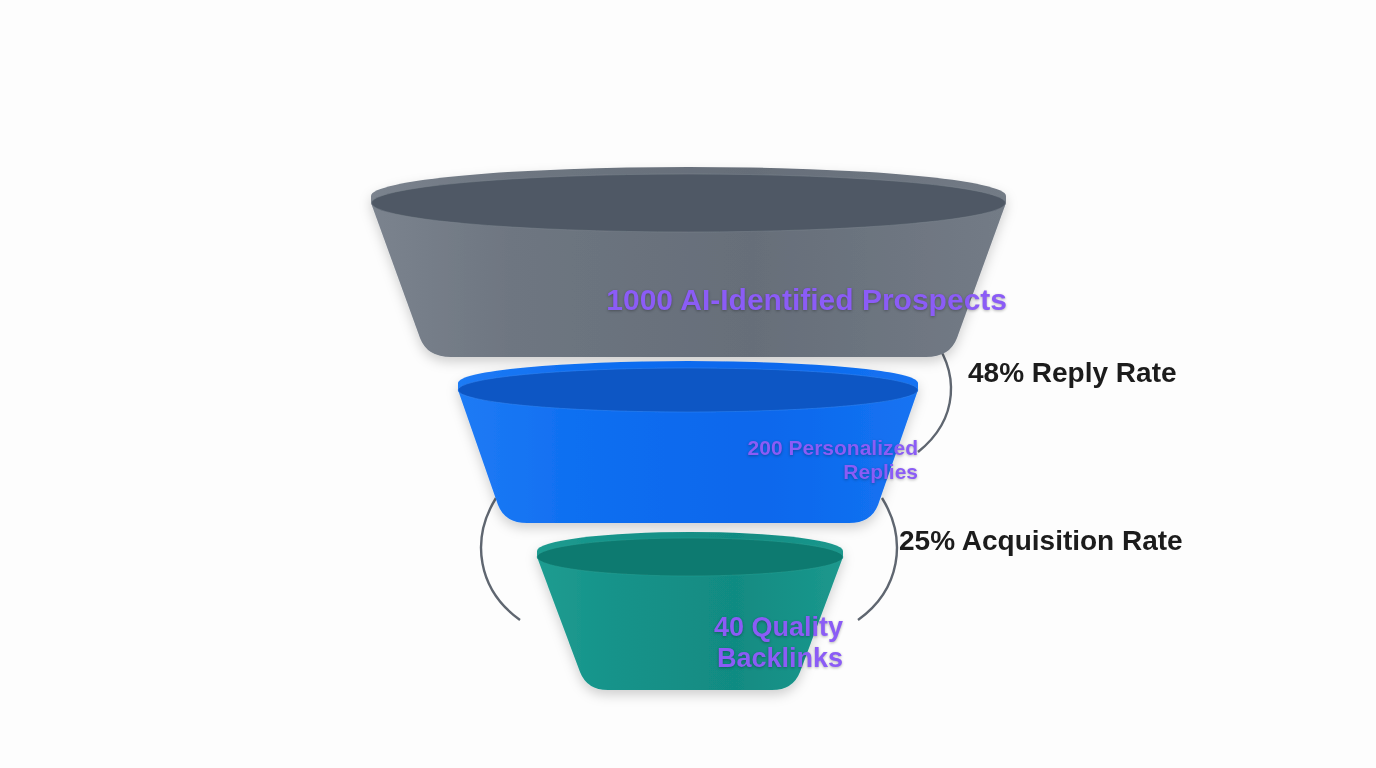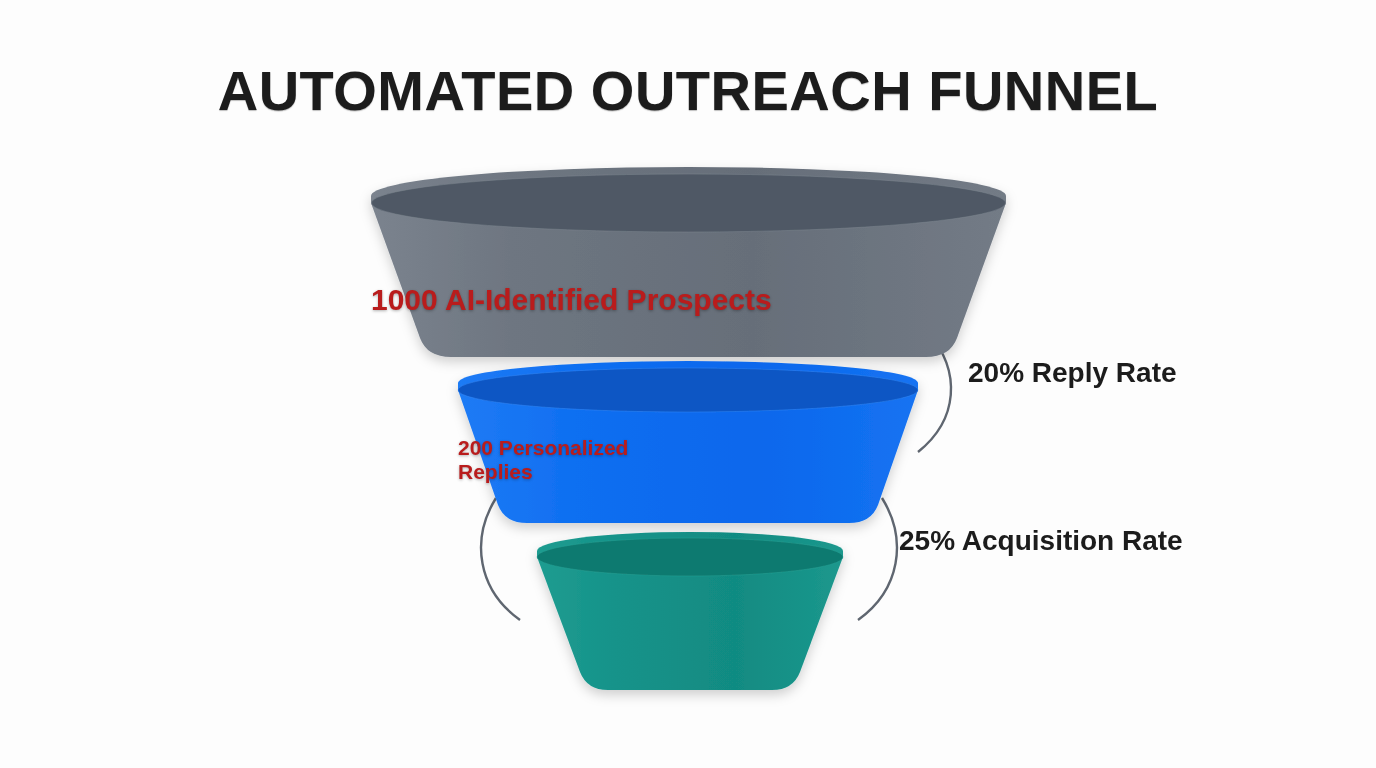--- a/index.html
+++ b/index.html
@@ -37,22 +37,22 @@
   }
   .funnel-svg {
     position: absolute;
     top: 0;
     left: 0;
     width: 1376px;
     height: 768px;
   }
   .tier-label {
     position: absolute;
-    text-align: left;
-    color: #b91c1c;
+    text-align: right;
+    color: #8b5cf6;
     font-weight: 700;
     line-height: 1.14;
     text-shadow: 0 1px 3px rgba(0,0,0,0.30);
     pointer-events: none;
     white-space: pre-line;
   }
   #tier-label-0 {
     left: 371px;
     width: 636px;
     top: 283px;
@@ -88,21 +88,20 @@
   #rate-label-2 {
     left: 899px;
     top: 525px;
   }
 </style>
 </head>
 <body>
 
 <div class="canvas">
 
-  <div class="title">AUTOMATED OUTREACH FUNNEL</div>
 
   <svg class="funnel-svg" viewBox="0 0 1376 768">
     <defs>
       <linearGradient id="grad-tier-0" x1="0" y1="0" x2="1" y2="0">
         <stop offset="0%" stop-color="#7b838e"></stop>
         <stop offset="22%" stop-color="#6e7681"></stop>
         <stop offset="60%" stop-color="#666e79"></stop>
         <stop offset="100%" stop-color="#737b86"></stop>
       </linearGradient>
       <linearGradient id="grad-tier-1" x1="0" y1="0" x2="1" y2="0">
@@ -169,19 +168,21 @@
       <ellipse cx="690" cy="557" rx="153" ry="19" fill="#0f7a70"></ellipse>
       <ellipse cx="690" cy="557" rx="153" ry="19" fill="none" stroke="#2aa79a" stroke-width="1" opacity="0.45"></ellipse>
     </g>
   </svg>
 
   <div class="tier-label" id="tier-label-0">1000 AI-Identified Prospects</div>
 
   <div class="tier-label" id="tier-label-1">200 Personalized
 Replies</div>
 
+  <div class="tier-label" id="tier-label-2">40 Quality
+Backlinks</div>
 
-  <div class="rate-label" id="rate-label-0">20% Reply Rate</div>
+  <div class="rate-label" id="rate-label-0">48% Reply Rate</div>
 
 
   <div class="rate-label" id="rate-label-2">25% Acquisition Rate</div>
 
 </div>
 
 </body></html>

